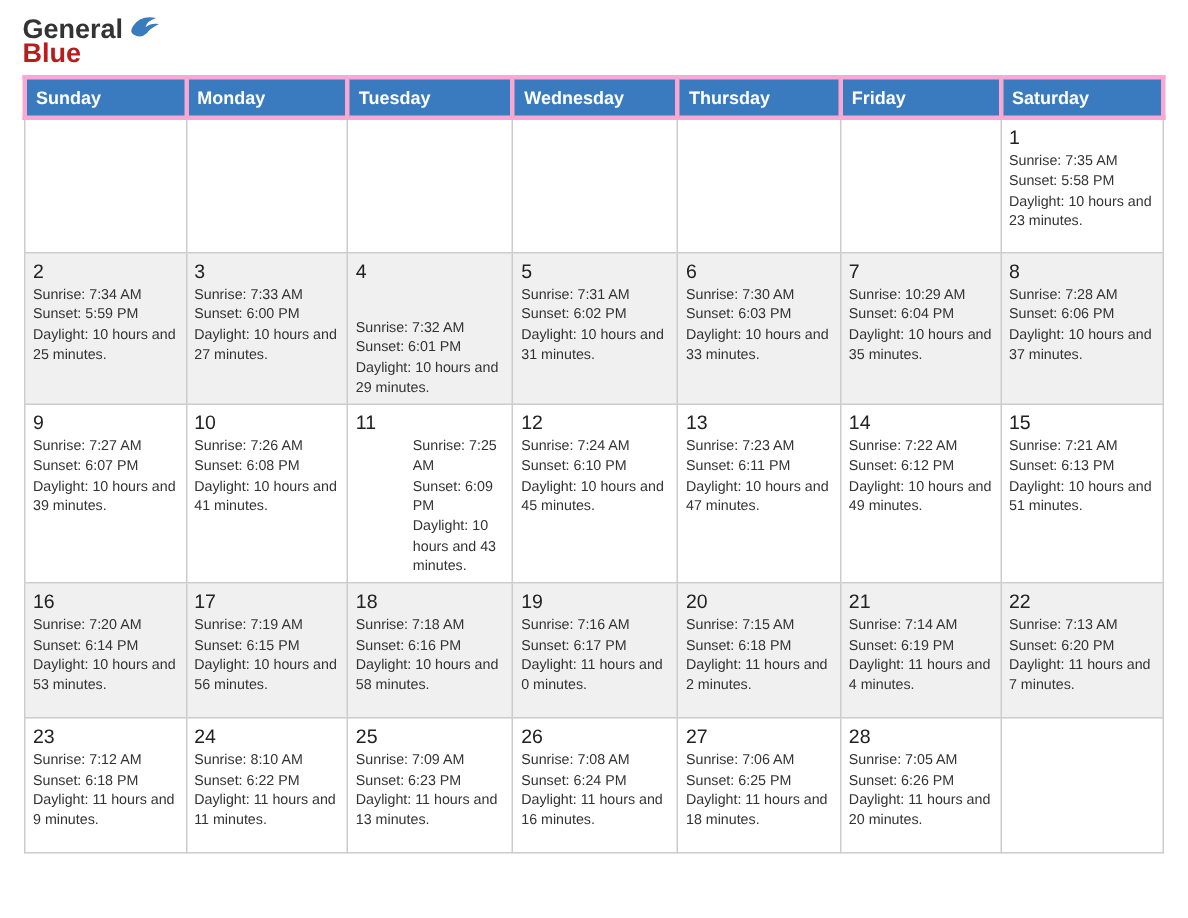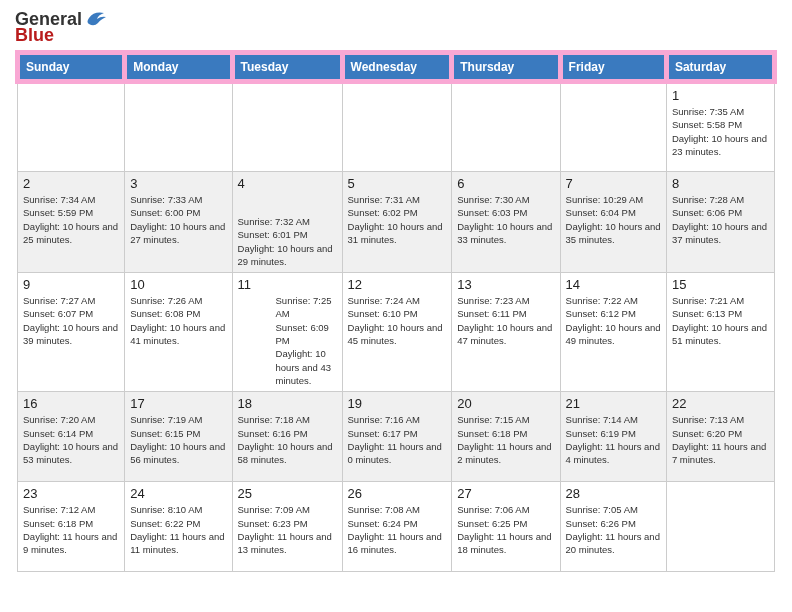--- a/index.html
+++ b/index.html
@@ -38,21 +38,21 @@
       border-collapse: collapse;
       font-size: 10px;
     }
     .calendar th {
       background: #3a7abf;
       color: #fff;
       text-align: left;
       padding: 5px 6px;
       font-size: 12px;
       font-weight: bold;
-      border: 5px solid #f9a8d4;
+      border: 3px solid #f9a8d4;
     }
     .calendar td {
       border: 1px solid #ccc;
       vertical-align: top;
       padding: 4px 5px;
       height: 90px;
       width: 113px;
     }
     .day-num {
       font-size: 13px;
@@ -74,21 +74,21 @@
     }
     .row-white td {
       background: #ffffff;
     }
   </style>
 </head>
 <body>
 
 <div class="header-top">
   <div class="logo">
-    <div style="display:flex;align-items:center;">
+    <div style="display:flex;align-items:flex-start;">
       <span style="font-size:18px;font-weight:bold;color:#333;">General</span>
       <svg width="22" height="18" viewBox="0 0 22 18" style="margin-left:2px;margin-top:-2px;">
         <path d="M5,9 Q10,2 20,4 Q14,6 13,10 Q17,7 22,8 Q16,11 14,14 Q10,18 5,15 Q2,13 5,9Z" fill="#3a7abf"></path>
       </svg>
     </div>
     <span style="font-size:18px;font-weight:bold;color:#b91c1c;margin-top:-2px;">Blue</span>
   </div>
   <div class="month-title"></div>
 </div>
 

